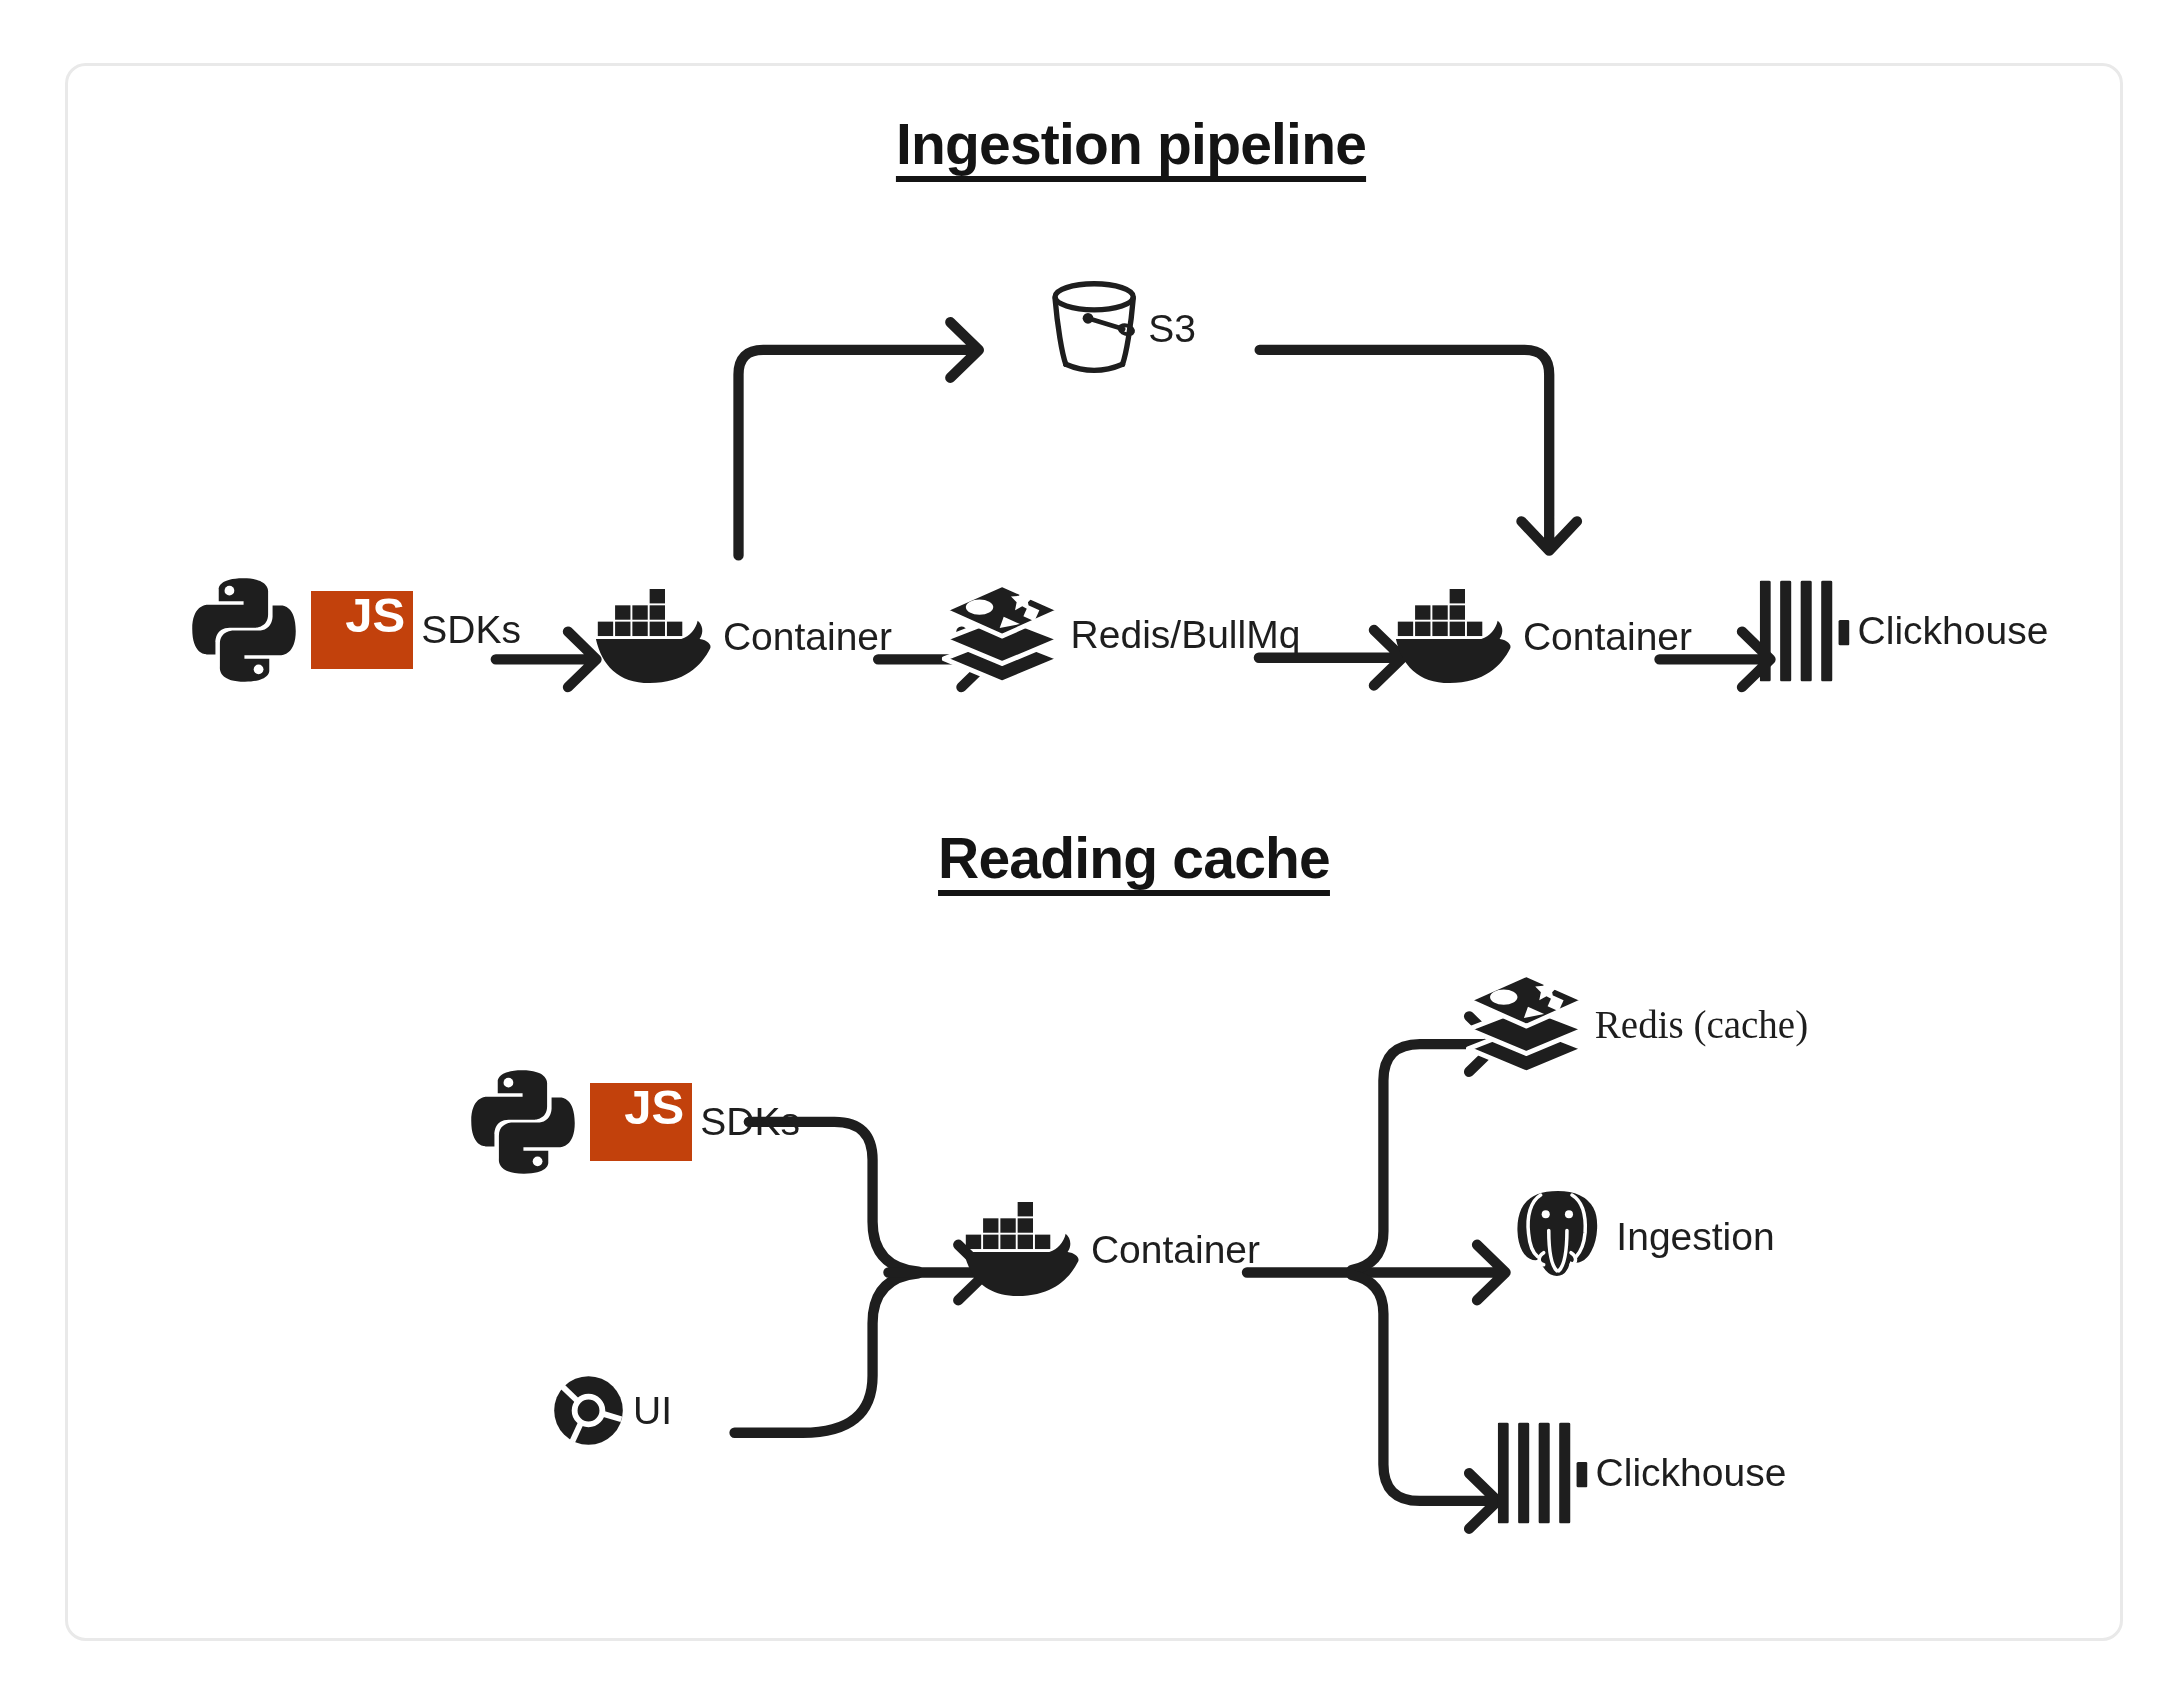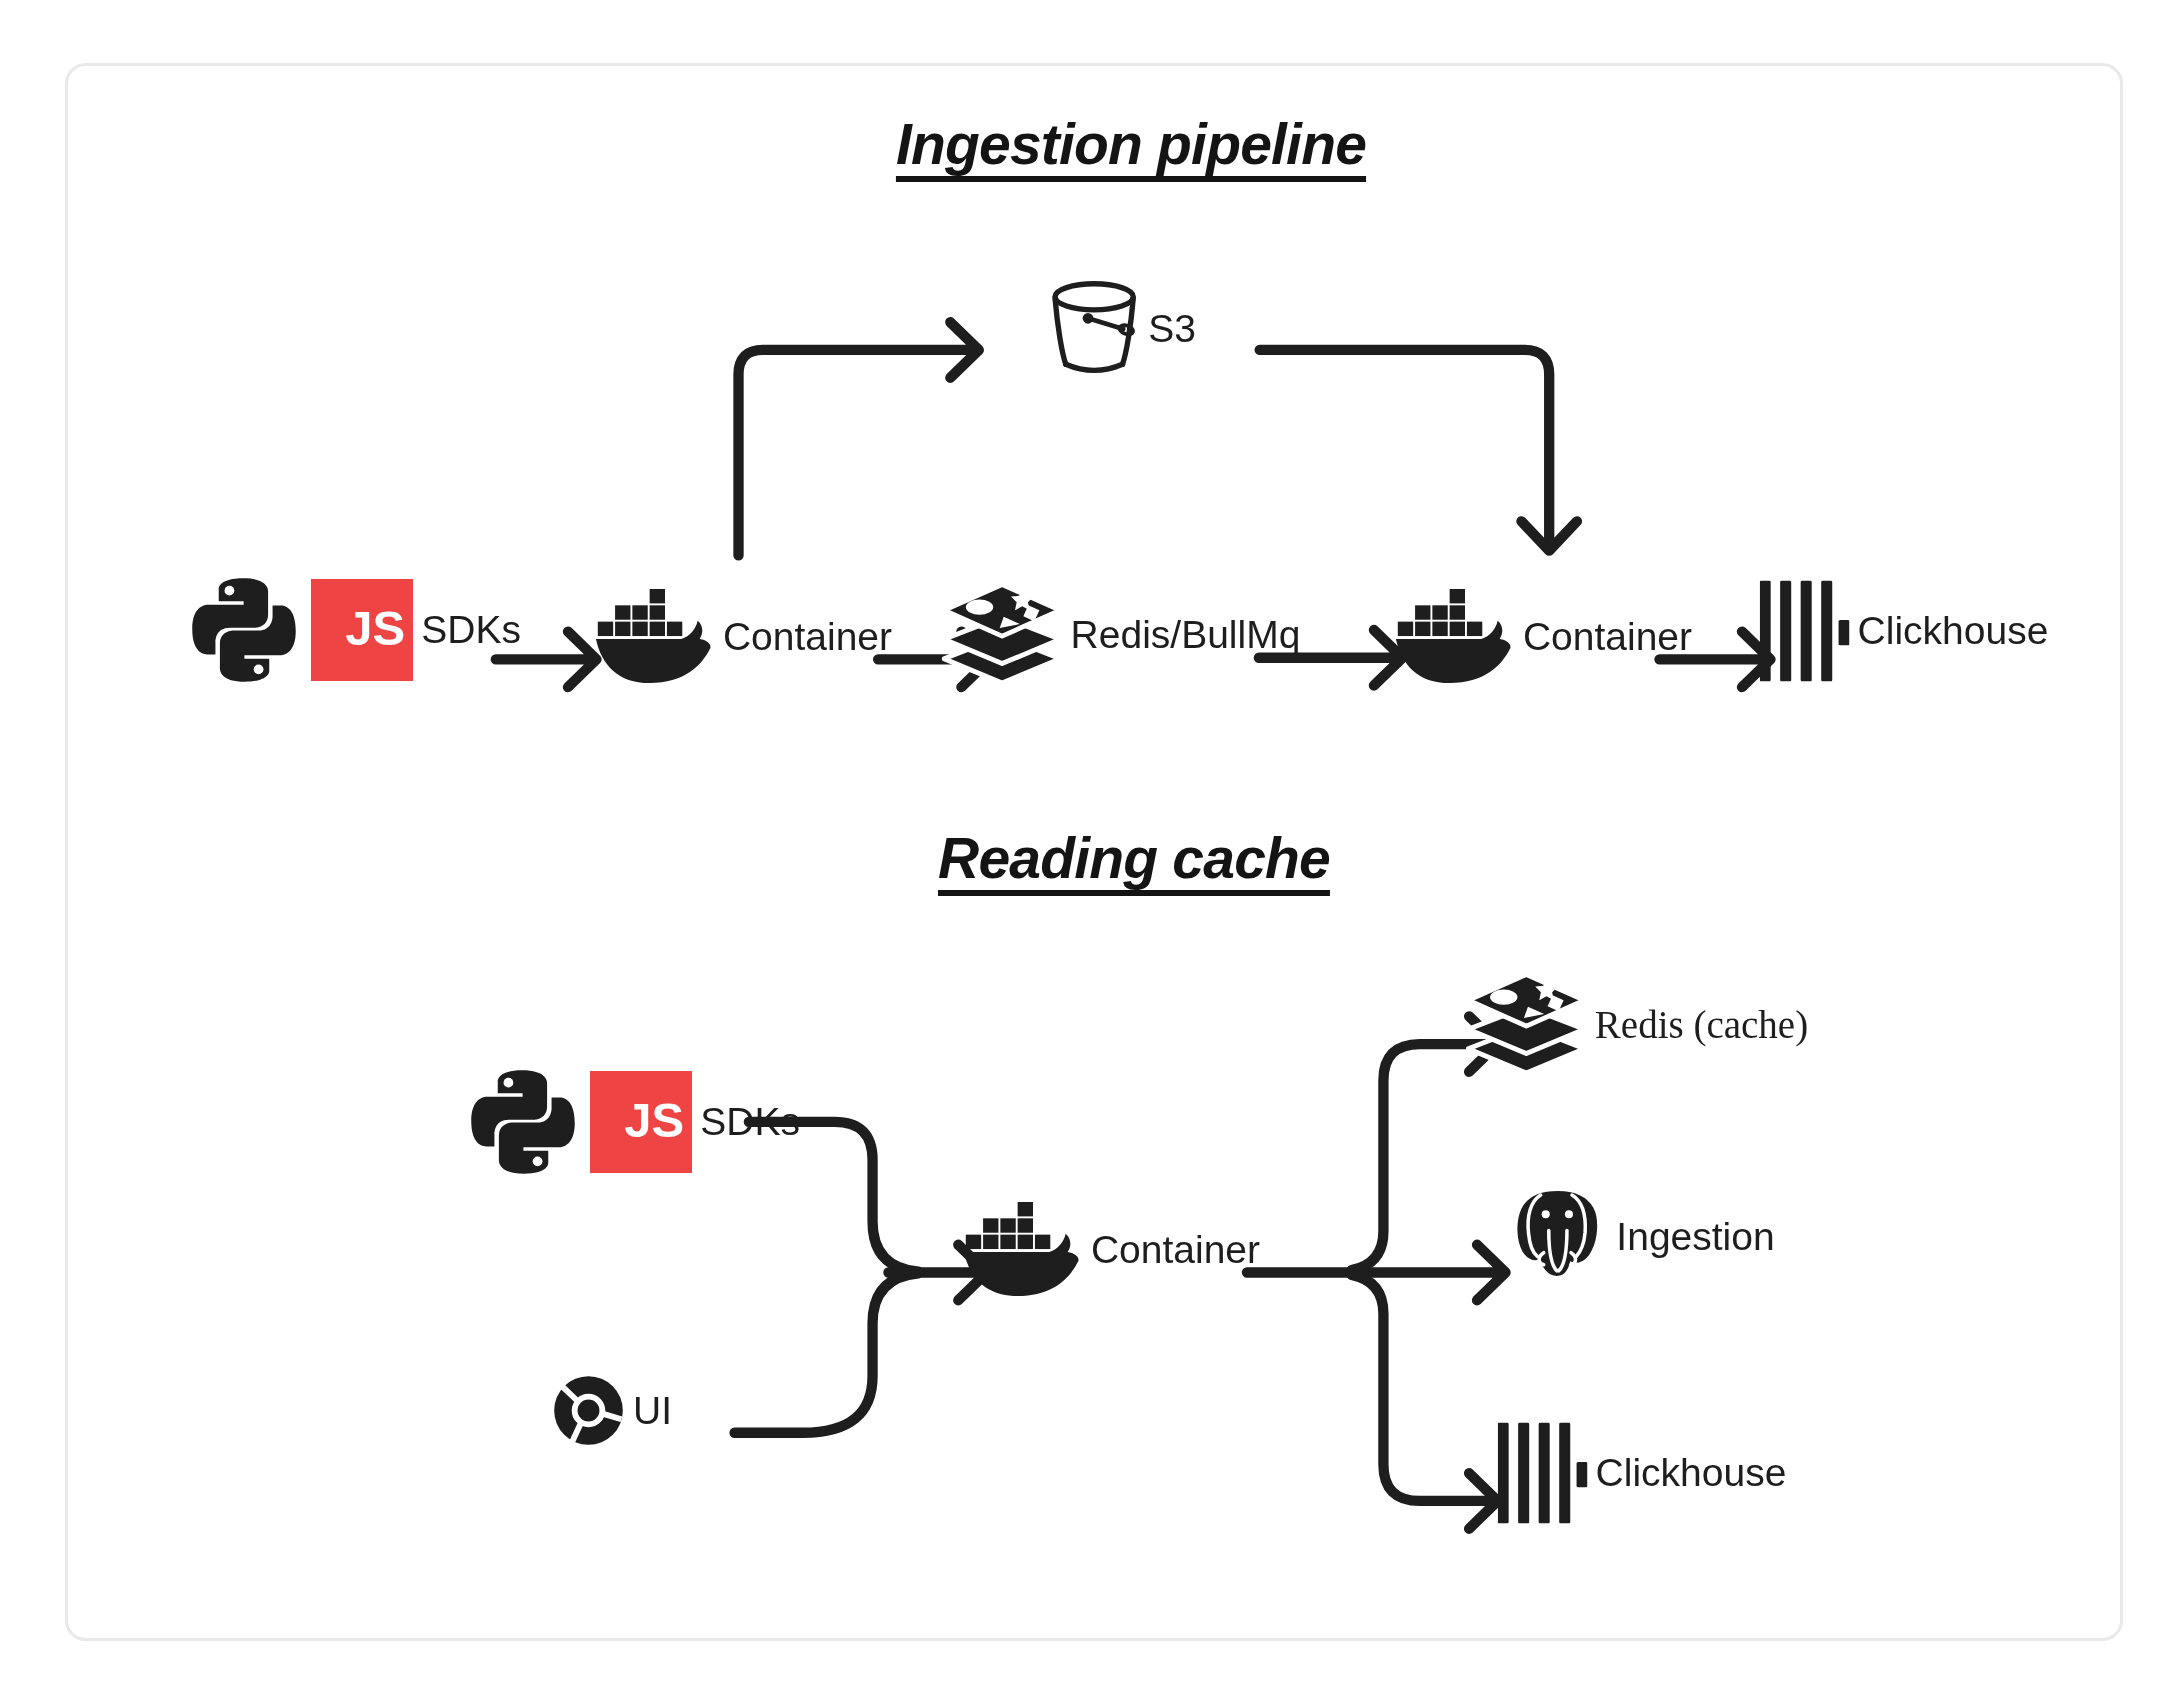--- a/index.html
+++ b/index.html
@@ -9,42 +9,42 @@
   }
   .card{
     position:absolute;left:65px;top:63px;width:2052px;height:1572px;
     border:3.2px solid #e9e9e9;border-radius:20.6px;background:#ffffff;
   }
   .wires{position:absolute;left:0;top:0;width:2183px;height:1701px;pointer-events:none;}
   .wires path{fill:none;stroke:#1e1e1e;stroke-width:13;stroke-linecap:round;stroke-linejoin:round;}
   .title{
     position:absolute;transform:translateX(-50%);white-space:nowrap;
     font-size:57px;font-weight:700;color:#141414;letter-spacing:-0.8px;
-    text-decoration:underline;text-decoration-thickness:5.6px;text-underline-offset:12px;font-style:italic;
+    text-decoration:underline;text-decoration-thickness:5.6px;text-underline-offset:12px;
   }
   #t1{left:1131px;top:111px;}
   #t2{left:1134px;top:825px;}
   .node{
     position:absolute;transform:translateX(-50%);
     display:flex;align-items:center;gap:8px;
   }
   .iconrow{display:flex;align-items:center;gap:14.3px;}
   .node .label{font-size:39px;color:#1e1e1e;white-space:nowrap;}
   .icon{display:block;color:#1e1e1e;}
   .icon svg{display:block;}
   .icon-python{width:106px;height:106px;}
   .icon-docker{width:121px;height:96px;}
   .icon-redis{width:121px;height:113px;}
   .icon-clickhouse{width:90px;height:102px;}
   .icon-s3{width:92px;height:102px;}
   .icon-chrome{width:73px;height:73px;}
   .icon-postgres{width:101px;height:97px;}
   .js-badge{
-    width:102px;height:102px;background:#ef4444;
-    display:flex;align-items:center;justify-content:flex-end;
+    width:102px;height:78px;background:#c2410c;
+    display:flex;align-items:flex-start;justify-content:flex-end;
     padding:0 8px 3.2px 0;box-sizing:border-box;
   }
   .js-text{color:#ffffff;font-weight:700;font-size:49px;line-height:1;}
   
   #n-sdks1{left:356px;top:577px;}
   #n-cont1{left:743px;top:589px;}
   #n-redis1{left:1121px;top:578px;}
   #n-cont2{left:1543px;top:589px;}
   #n-ch1{left:1904px;top:580px;}
   #n-s3{left:1122px;top:278px;}

